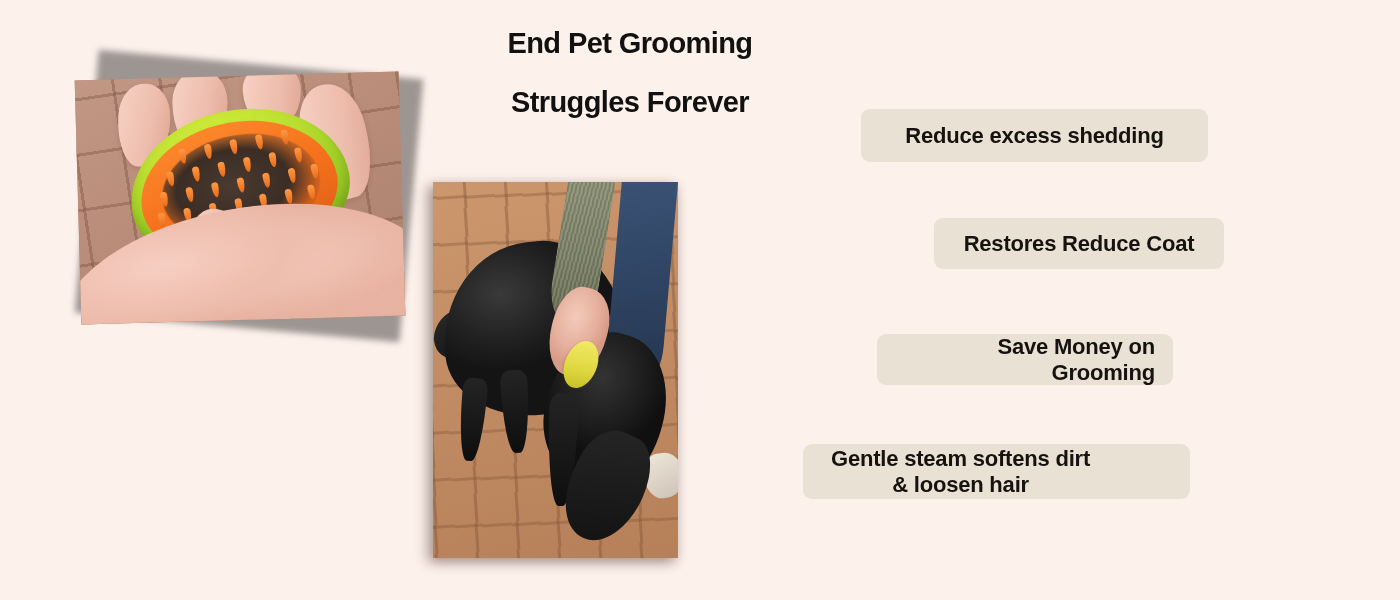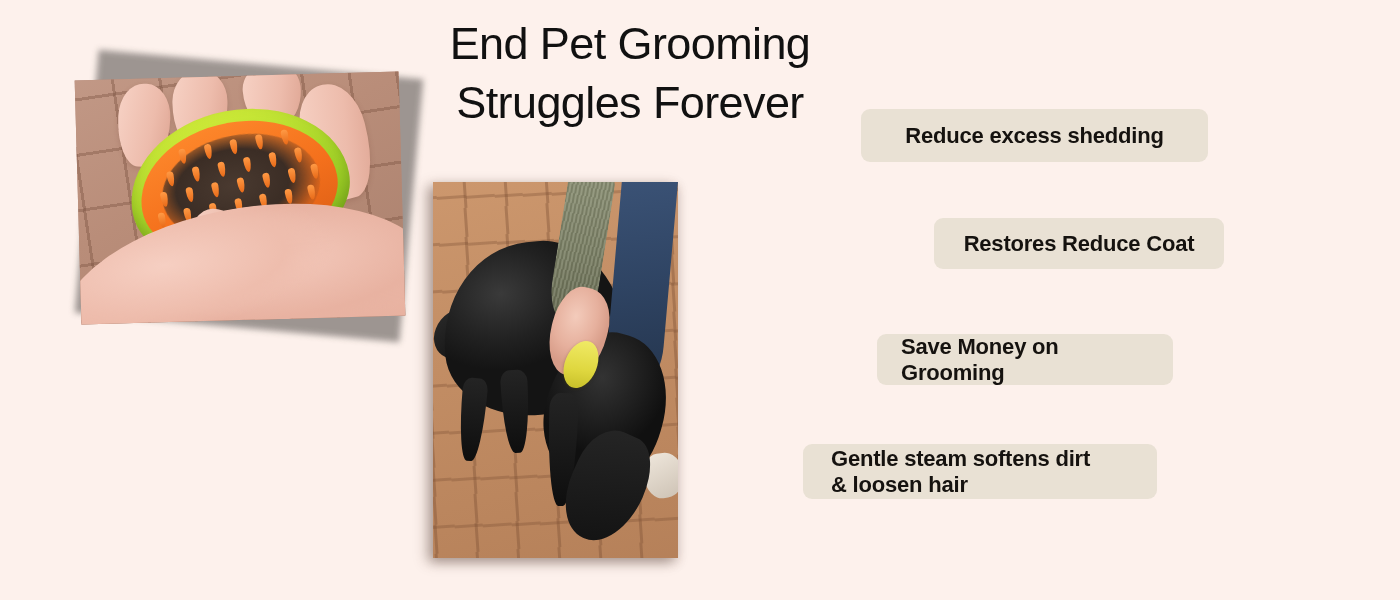--- a/index.html
+++ b/index.html
@@ -20,23 +20,23 @@
     overflow: hidden;
   }
 
   
   #headline {
     position: absolute;
     left: 360px;
     top: 14px;
     width: 540px;
     text-align: center;
-    font-size: 45px;
+    font-size: 29px;
     line-height: 59px;
-    font-weight: 400;
+    font-weight: 700;
     letter-spacing: -0.6px;
     color: #111111;
     white-space: pre-line;
   }
 
   
   #photo-brush-wrap {
     position: absolute;
     left: 78px;
     top: 58px;
@@ -297,32 +297,33 @@
     box-sizing: border-box;
     background: #E9E1D4;
     border-radius: 9px;
     color: #15120f;
     font-weight: 800;
     font-size: 22px;
     letter-spacing: -0.2px;
     display: flex;
     align-items: center;
     justify-content: center;
-    padding: 0 24px;
+    padding: 0 18px;
     white-space: pre-line;
+    text-align: right;
   }
   #badge-1 { left: 861px;  top: 109px; width: 347px; height: 53px; }
   #badge-2 { left: 934px;  top: 218px; width: 290px; height: 51px; }
   #badge-3 { left: 877px;  top: 334px; width: 296px; height: 51px; }
   #badge-4 {
-    left: 803px; top: 444px; width: 354px; height: 55px;
+    left: 803px; top: 444px; width: 387px; height: 55px;
     justify-content: flex-start;
     padding: 0 0 0 28px;
     line-height: 26px;
-    text-align: left;
+    text-align: center;
   }
 </style>
 </head>
 <body>
 
 <div id="stage">
 
   <div id="photo-brush-wrap">
     <div id="photo-brush-shadowcard"></div>
     <div id="photo-brush">

